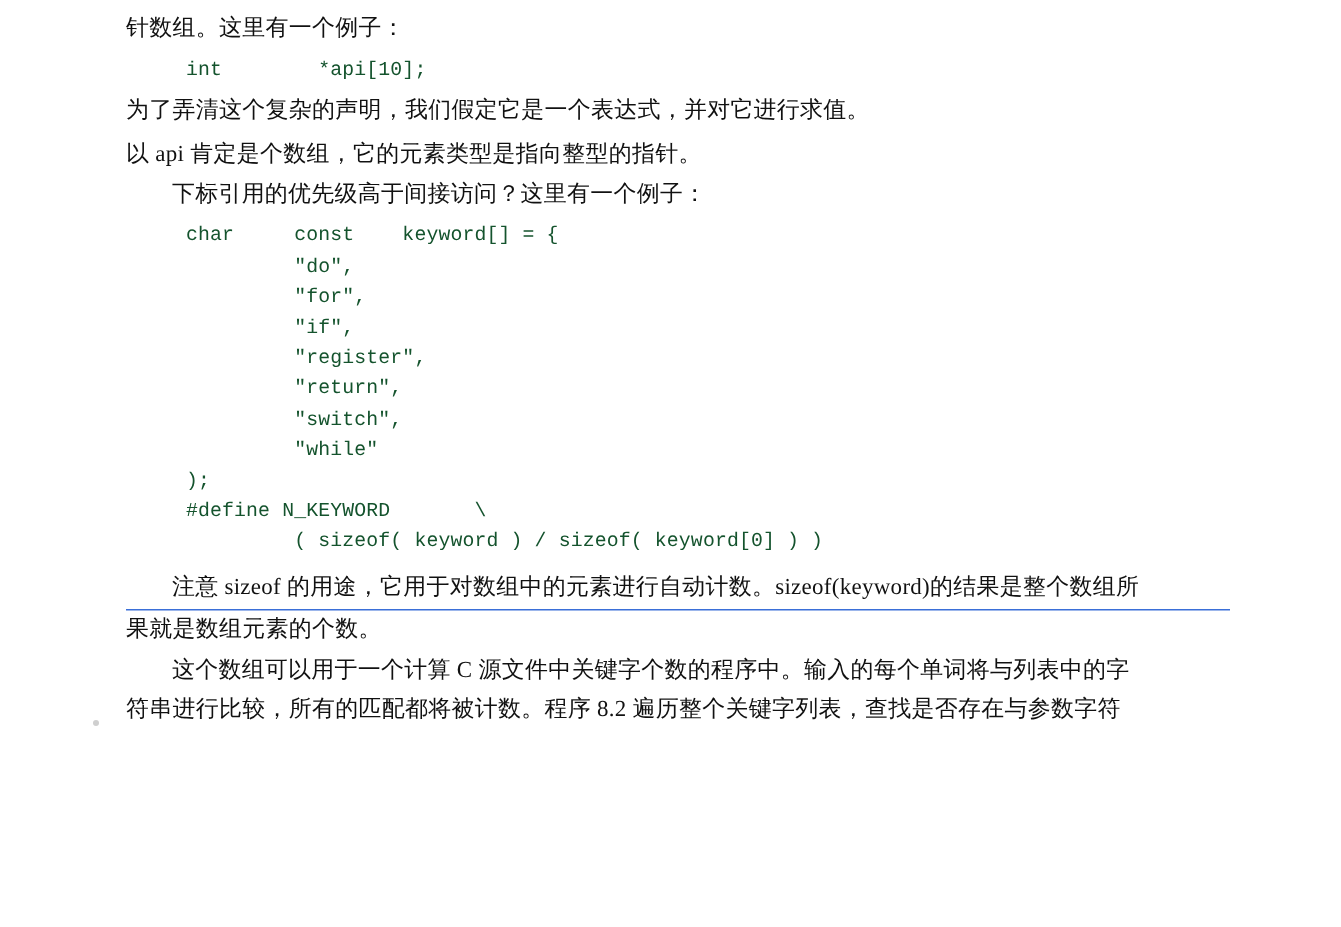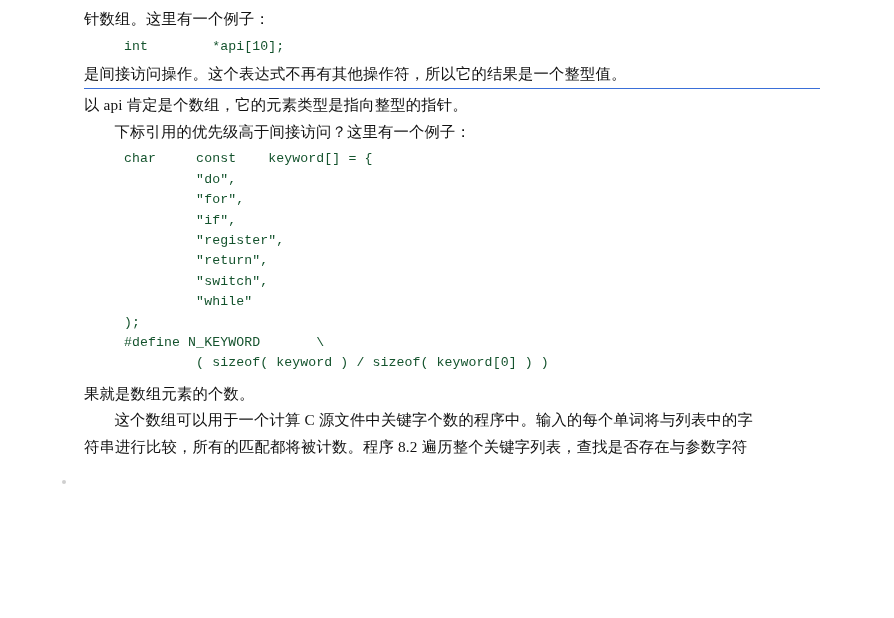--- a/index.html
+++ b/index.html
@@ -70,25 +70,25 @@
 <body>
 
 <div class="page">
 
   <p class="para">
     <span>针数组。这里有一个例子：</span>
   </p>
 
   <pre class="code code-block">int        *api[10];</pre>
 
+  <p class="para">
+    <span>为了弄清这个复杂的声明，我们假定它是一个表达式，并对它进行求值。</span>
+  </p>
 
   <div class="block-underline-wrap">
-    <p class="para">
-      <span class="line ul-blue">是间接访问操作。这个表达式不再有其他操作符，所以它的结果是一个整型值。</span>
-    </p>
   </div>
 
   <div class="spacer-sm"></div>
 
   <p class="para">
     <span>以 api 肯定是个数组，它的元素类型是指向整型的指针。</span>
   </p>
 
   <p class="para indent">
     <span>下标引用的优先级高于间接访问？这里有一个例子：</span>
@@ -102,20 +102,23 @@
          "return",
          "switch",
          "while"
 );
 #define N_KEYWORD       \
          ( sizeof( keyword ) / sizeof( keyword[0] ) )</div>
 
   <div class="spacer-sm"></div>
 
   <div class="block-underline-wrap">
+    <p class="para indent">
+      <span class="line ul-blue">注意 sizeof 的用途，它用于对数组中的元素进行自动计数。sizeof(keyword)的结果是整个数组所</span>
+    </p>
     <p class="para">
       <span>果就是数组元素的个数。</span>
     </p>
   </div>
 
   <p class="para indent">
     <span>这个数组可以用于一个计算 C 源文件中关键字个数的程序中。输入的每个单词将与列表中的字</span>
   </p>
   <p class="para">
     <span>符串进行比较，所有的匹配都将被计数。程序 8.2 遍历整个关键字列表，查找是否存在与参数字符</span>

